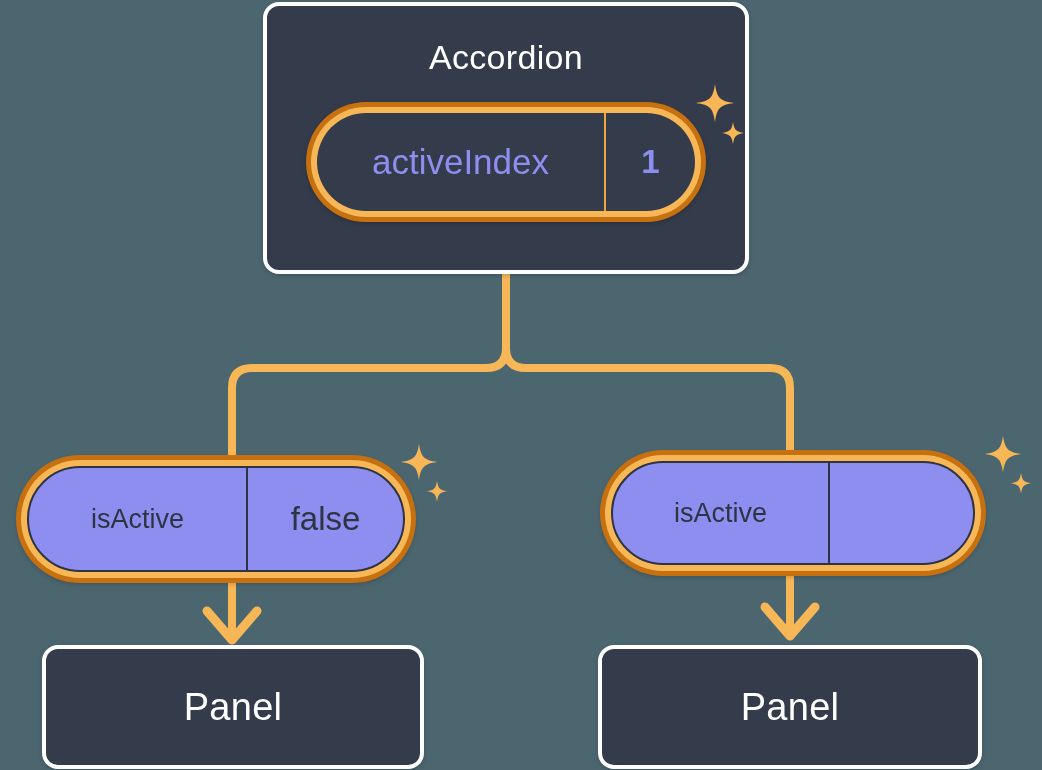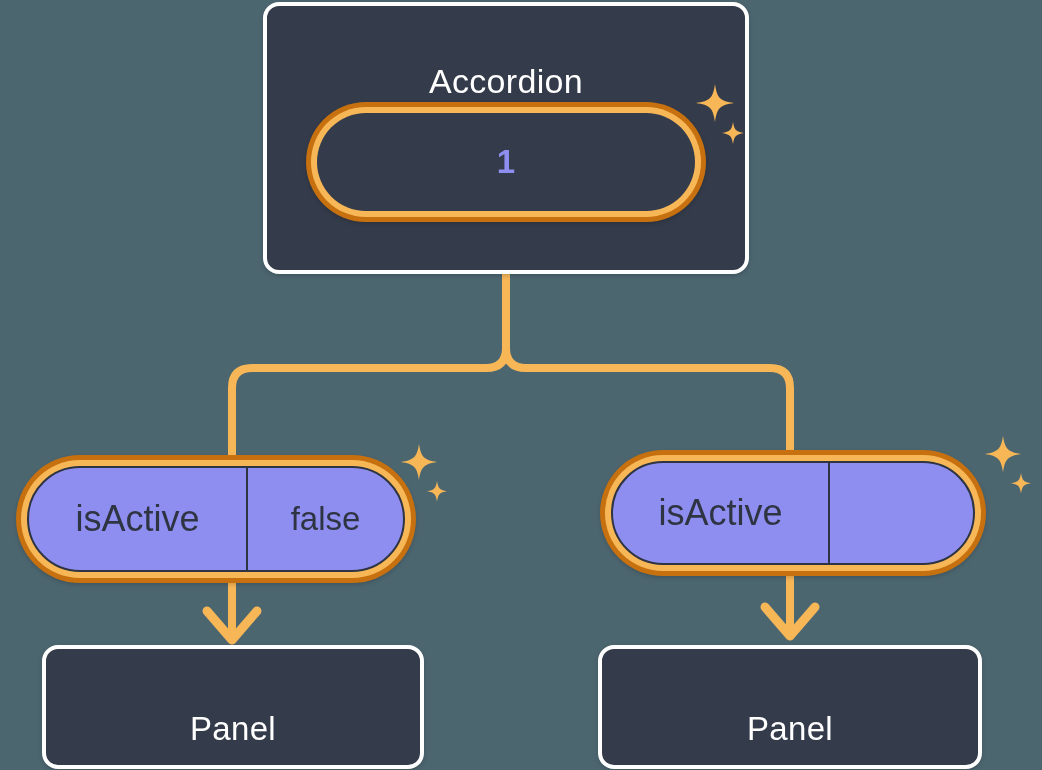--- a/index.html
+++ b/index.html
@@ -30,29 +30,28 @@
   }
   .card-title {
     position: absolute;
     left: 0;
     right: 0;
     text-align: center;
     color: #ffffff;
     font-size: 34px;
     letter-spacing: 0.3px;
     font-weight: 400;
-    margin-top: 24px;
   }
 
   #accordion-card { left: 263px; top: 2px; width: 486px; height: 272px; }
   #accordion-title { top: 32px; }
 
   #panel-left-card  { left: 42px;  top: 645px; width: 382px; height: 124px; }
   #panel-right-card { left: 598px; top: 645px; width: 384px; height: 124px; }
-  .panel-title { top: 37px; font-size: 33px; }
+  .panel-title { top: 37px; font-size: 38px; }
 
   
   .pill-outer {
     position: absolute;
     background: #c6700f;
     border-radius: 999px;
     padding: 5px;
     box-sizing: border-box;
     box-shadow: 0 2px 4px rgba(0,0,0,0.16);
   }
@@ -96,21 +95,21 @@
     font-weight: 700;
   }
 
   
   .pill-state .pill-inner {
     background: #8d8ef0;
     border: 2px solid #2e3442;
   }
   .pill-state .cell-key {
     color: #2e3442;
-    font-size: 36px;
+    font-size: 27px;
     border-right: 2px solid #2e3442;
   }
   .pill-state .cell-val {
     color: #2e3442;
     font-size: 33px;
     font-weight: 400;
     flex: 1 1 auto;
   }
 
   #pill-isactive-false { left: 16px;  top: 455px; width: 400px; height: 128px; }
@@ -164,20 +163,21 @@
     </g>
   </svg>
 
   <div class="card" id="accordion-card">
     <div class="card-title" id="accordion-title">Accordion</div>
   </div>
 
   <div class="pill-outer" id="pill-activeindex">
     <div class="pill-mid">
       <div class="pill-inner">
+        <div class="pill-cell cell-key">activeIndex</div>
         <div class="pill-cell cell-val">1</div>
       </div>
     </div>
   </div>
 
   <div class="sparkle-group" id="sparkles-accordion">
     <svg viewBox="0 0 60 70" width="60" height="70" xmlns="http://www.w3.org/2000/svg">
       <path d="M25 2 C27 16 30 19 44 21 C30 23 27 26 25 40 C23 26 20 23 6 21 C20 19 23 16 25 2 Z" fill="#f8b757"></path>
       <path d="M43 40 C44.3 48 46 49.7 54 51 C46 52.3 44.3 54 43 62 C41.7 54 40 52.3 32 51 C40 49.7 41.7 48 43 40 Z" fill="#f8b757"></path>
     </svg>

